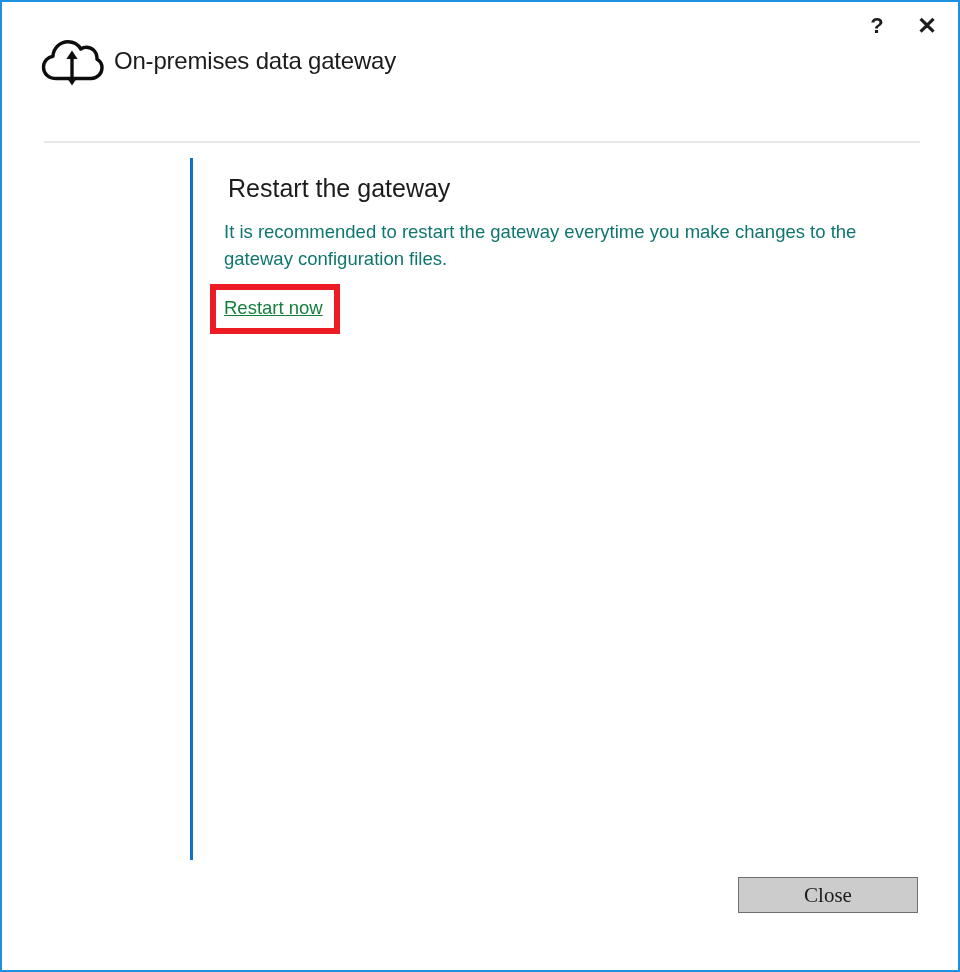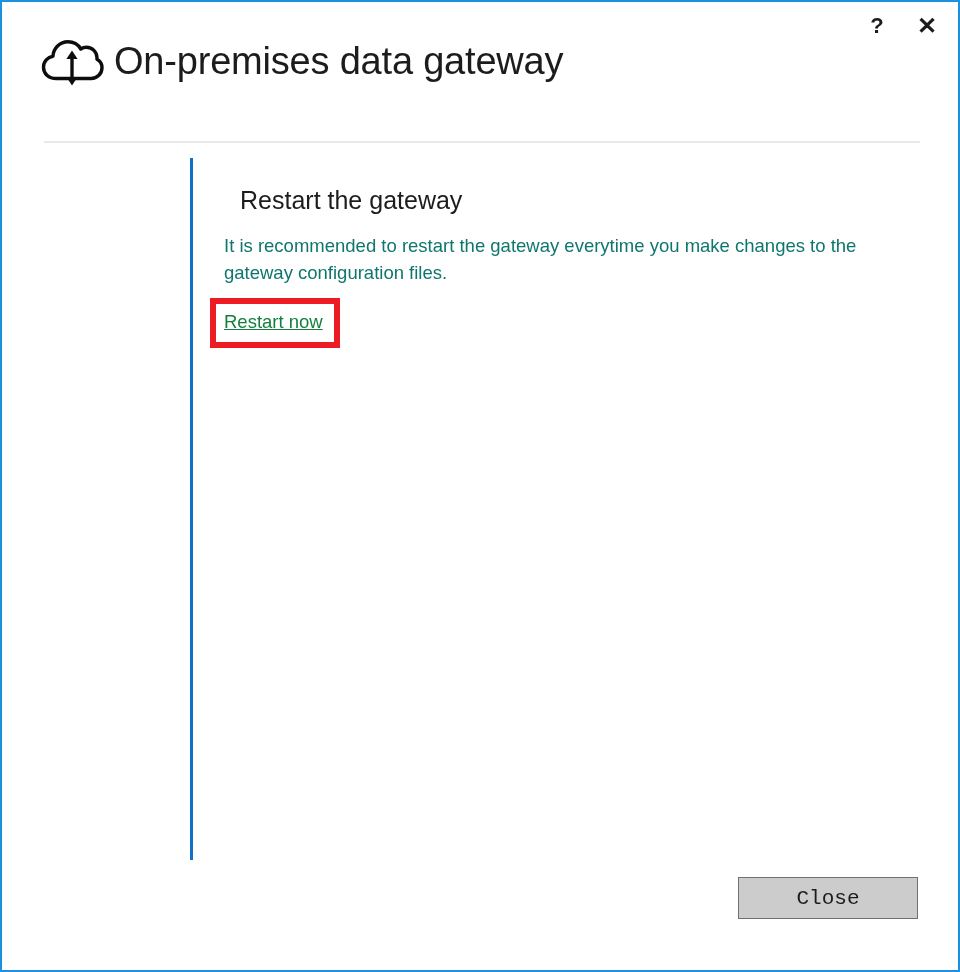--- a/index.html
+++ b/index.html
@@ -38,21 +38,21 @@
     display: flex;
     align-items: center;
   }
   .cloud-icon {
     width: 64px;
     height: 54px;
     flex: 0 0 auto;
     display: block;
   }
   .app-title {
-    font-size: 38px;
+    font-size: 24px;
     font-weight: 400;
     color: #1c1c1c;
     letter-spacing: -0.2px;
     margin-left: 10px;
     white-space: nowrap;
   }
 
   .win-buttons {
     position: absolute;
     right: 14px;
@@ -130,21 +130,21 @@
   .content {
     position: absolute;
     left: 222px;
     top: 166px;
     width: 700px;
   }
   .section-heading {
     font-size: 25px;
     font-weight: 400;
     color: #1c1c1c;
-    margin: 16px;
+    margin: 4px;
     line-height: 32px;
   }
   .section-body {
     font-size: 18.5px;
     color: #0f766e;
     line-height: 27px;
     margin: 14px 0 0 0;
     max-width: 695px;
   }
   .link {
@@ -185,26 +185,26 @@
   .block-account .link {
     margin-top: 20px;
   }
 
   
   .close-button {
     position: absolute;
     left: 736px;
     top: 875px;
     width: 180px;
-    height: 42px;
+    height: 36px;
     background: #cccccc;
     border: 1px solid #707070;
     color: #1c1c1c;
     font-size: 21px;
-    font-family: Liberation Mono, monospace;
+    font-family: Liberation Serif, serif;
     cursor: pointer;
     padding: 0;
   }
 </style>
 </head>
 <body>
 
 <div class="window">
 
   <div class="titlebar">

